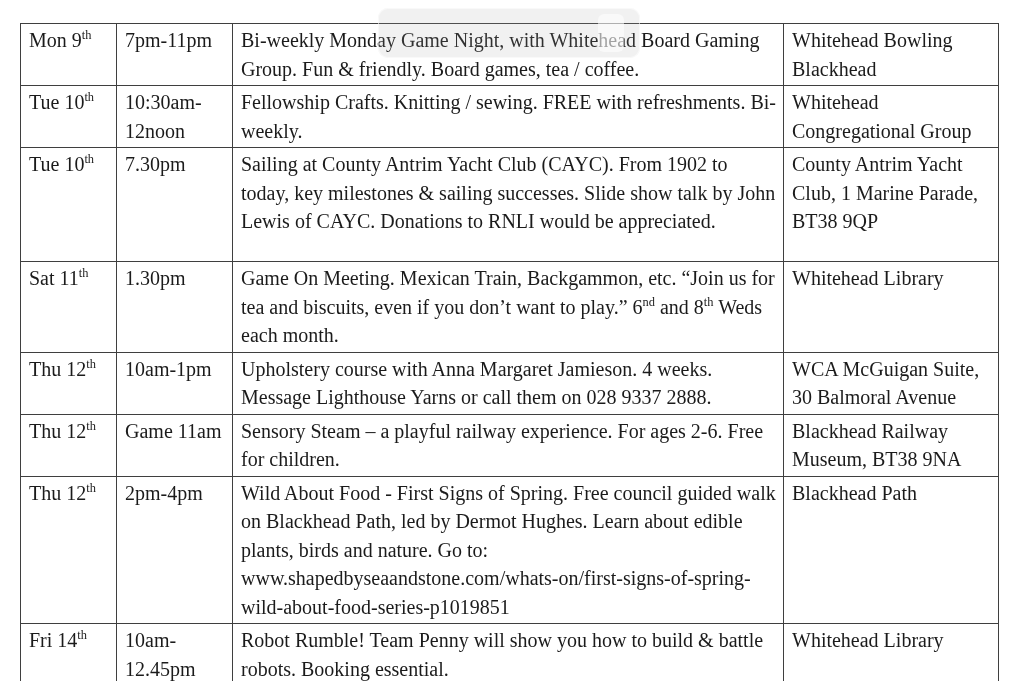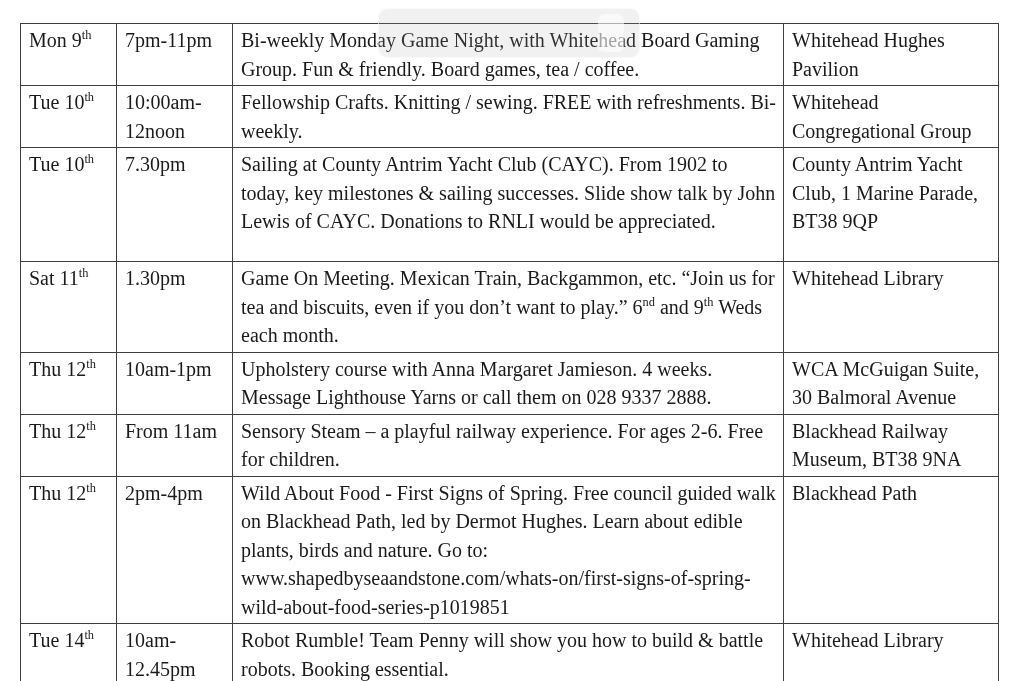--- a/index.html
+++ b/index.html
@@ -82,60 +82,60 @@
       <col style="width:96px">
       <col style="width:116px">
       <col style="width:551px">
       <col style="width:215px">
     </colgroup>
     <tbody>
       <tr class="r1">
         <td><span>Mon 9</span><sup>th</sup></td>
         <td>7pm-11pm</td>
         <td><span>Bi-weekly Monday Game Night, with Whitehead Board Gaming Group. Fun &amp; friendly. Board games, tea / coffee.</span></td>
-        <td>Whitehead Hughes Pavilion</td>
+        <td>Whitehead Bowling Blackhead</td>
       </tr>
       <tr class="r2">
         <td><span>Tue 10</span><sup>th</sup></td>
-        <td>10:00am-12noon</td>
+        <td>10:30am-12noon</td>
         <td><span>Fellowship Crafts. Knitting / sewing. FREE with refreshments. Bi-weekly.</span></td>
         <td>Whitehead Congregational Group</td>
       </tr>
       <tr class="r3">
         <td><span>Tue 10</span><sup>th</sup></td>
         <td>7.30pm</td>
         <td><span>Sailing at County Antrim Yacht Club (CAYC). From 1902 to today, key milestones &amp; sailing successes. Slide show talk by John Lewis of CAYC. Donations to RNLI would be appreciated.</span></td>
         <td>County Antrim Yacht Club, 1 Marine Parade, BT38 9QP</td>
       </tr>
       <tr class="r4">
         <td><span>Sat 11</span><sup>th</sup></td>
         <td>1.30pm</td>
-        <td><span>Game On Meeting. Mexican Train, Backgammon, etc. “Join us for tea and biscuits, even if you don’t want to play.” 6</span><sup>nd</sup><span> and 9</span><sup>th</sup><span> Weds each month.</span></td>
+        <td><span>Game On Meeting. Mexican Train, Backgammon, etc. “Join us for tea and biscuits, even if you don’t want to play.” 6</span><sup>nd</sup><span> and 8</span><sup>th</sup><span> Weds each month.</span></td>
         <td>Whitehead Library</td>
       </tr>
       <tr class="r5">
         <td><span>Thu 12</span><sup>th</sup></td>
         <td>10am-1pm</td>
         <td><span>Upholstery course with Anna Margaret Jamieson. 4 weeks. Message Lighthouse Yarns or call them on 028 9337 2888.</span></td>
         <td>WCA McGuigan Suite, 30 Balmoral Avenue</td>
       </tr>
       <tr class="r6">
         <td><span>Thu 12</span><sup>th</sup></td>
-        <td>From 11am</td>
+        <td>Game 11am</td>
         <td><span>Sensory Steam – a playful railway experience. For ages 2-6. Free for children.</span></td>
         <td>Blackhead Railway Museum, BT38 9NA</td>
       </tr>
       <tr class="r7">
         <td><span>Thu 12</span><sup>th</sup></td>
         <td>2pm-4pm</td>
         <td><span>Wild About Food - First Signs of Spring. Free council guided walk on Blackhead Path, led by Dermot Hughes. Learn about edible plants, birds and nature. Go to: www.shapedbyseaandstone.com/whats-on/first-signs-of-spring-wild-about-food-series-p1019851</span></td>
         <td>Blackhead Path</td>
       </tr>
       <tr class="r8">
-        <td><span>Tue 14</span><sup>th</sup></td>
+        <td><span>Fri 14</span><sup>th</sup></td>
         <td>10am-12.45pm</td>
         <td><span>Robot Rumble! Team Penny will show you how to build &amp; battle robots. Booking essential.</span></td>
         <td>Whitehead Library</td>
       </tr>
     </tbody>
   </table>
 
 </div>
 
 </body></html>

